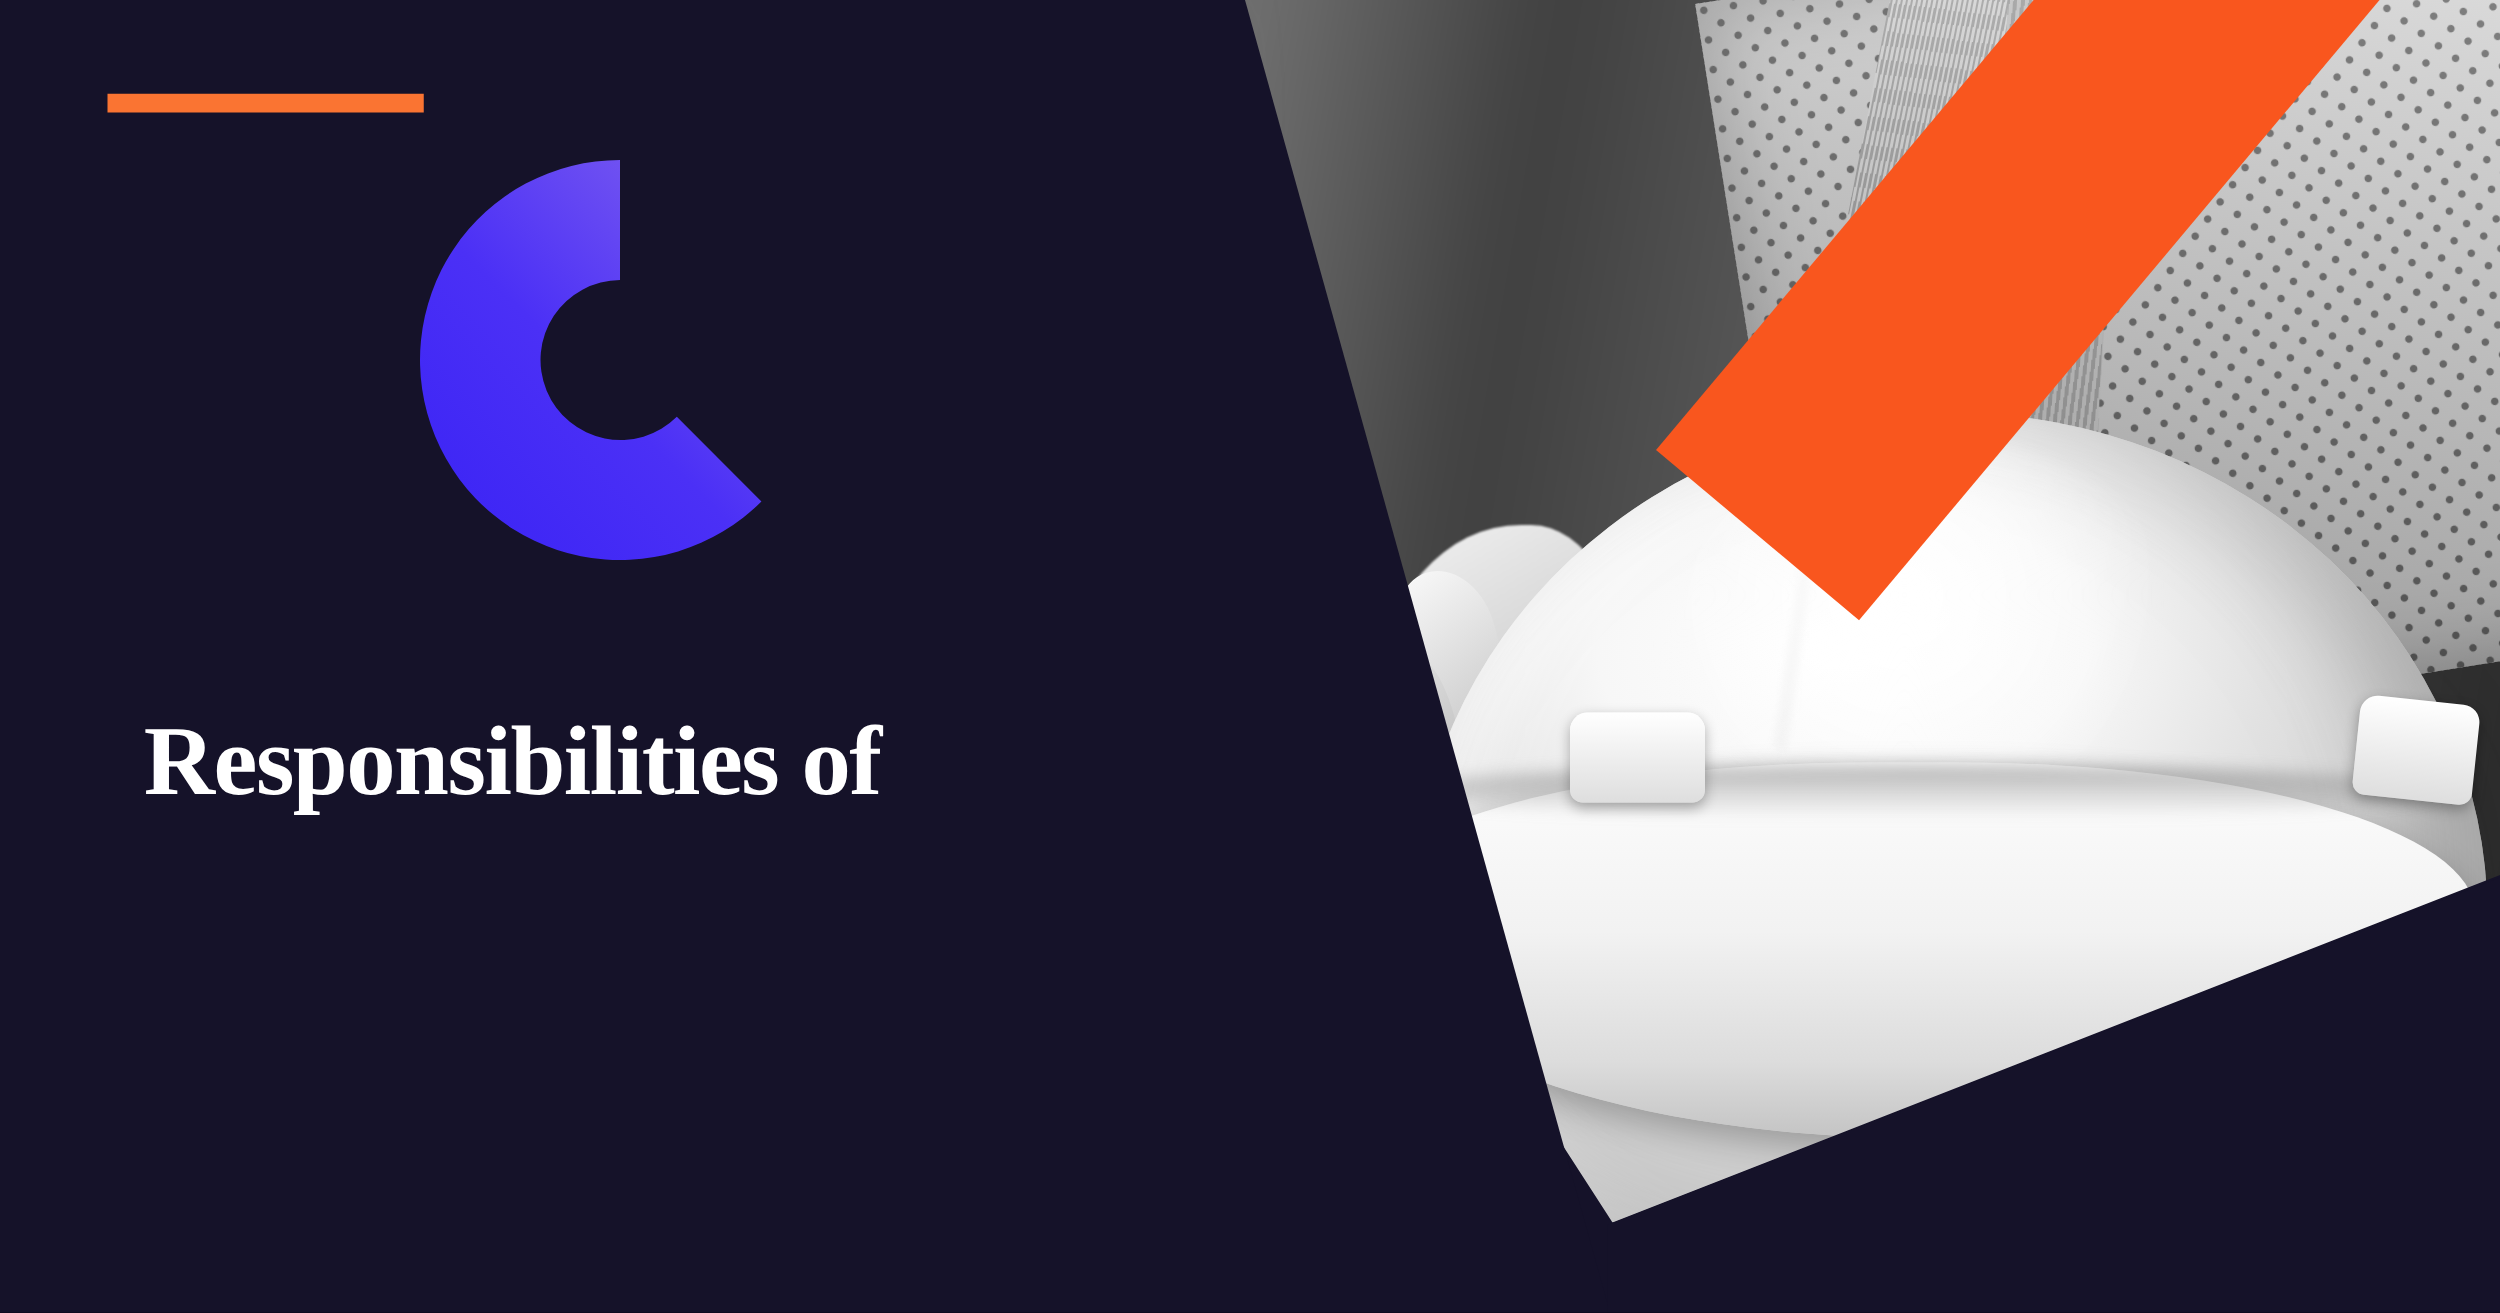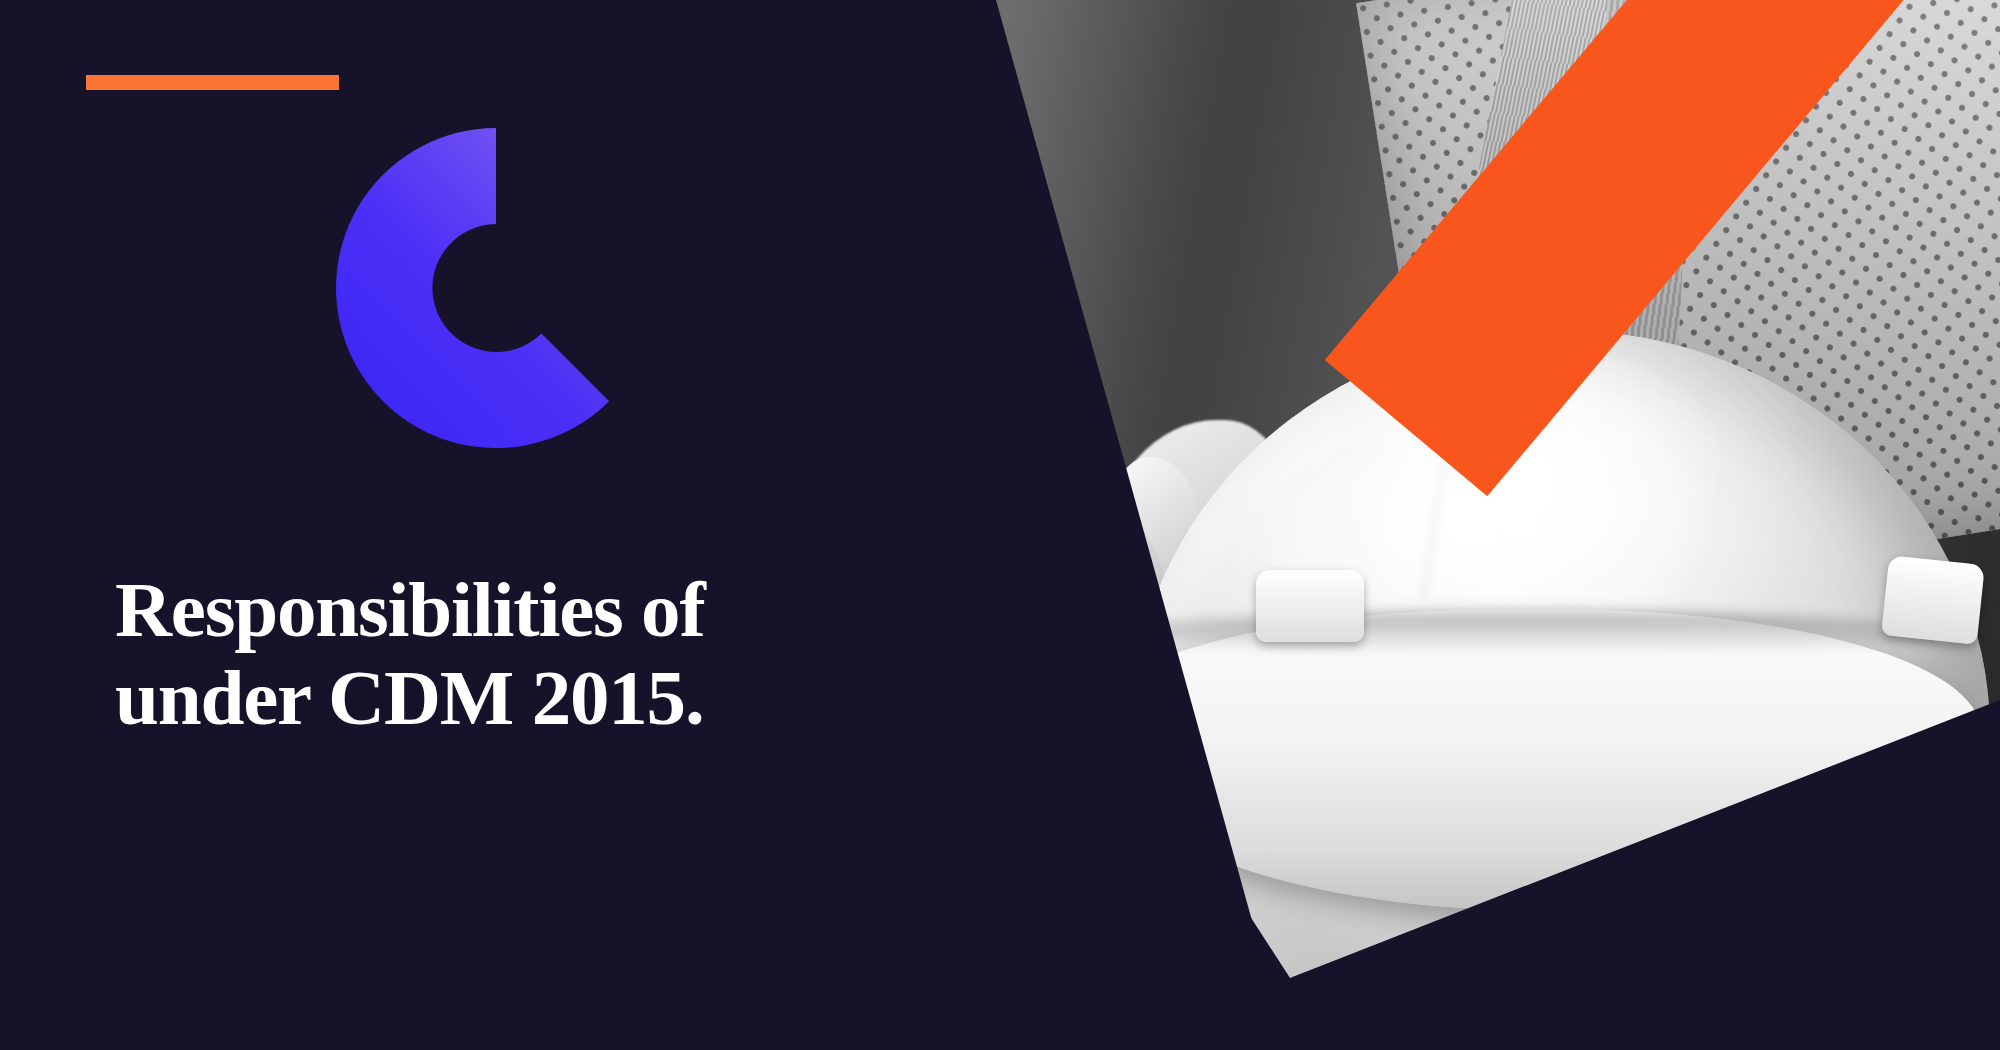--- a/index.html
+++ b/index.html
@@ -366,16 +366,15 @@
           M 180 20
           A 160 160 0 1 0 293.14 293.14
           L 225.46 225.46
           A 64 64 0 1 1 180 116
           Z" fill="url(#arcGrad)"></path>
     </svg>
   </div>
 
   <h1 class="headline">
     <span class="l">Responsibilities of</span>
-    <span class="l">under CDM 2015.</span>
   </h1>
 
 </div>
 
 </body></html>

